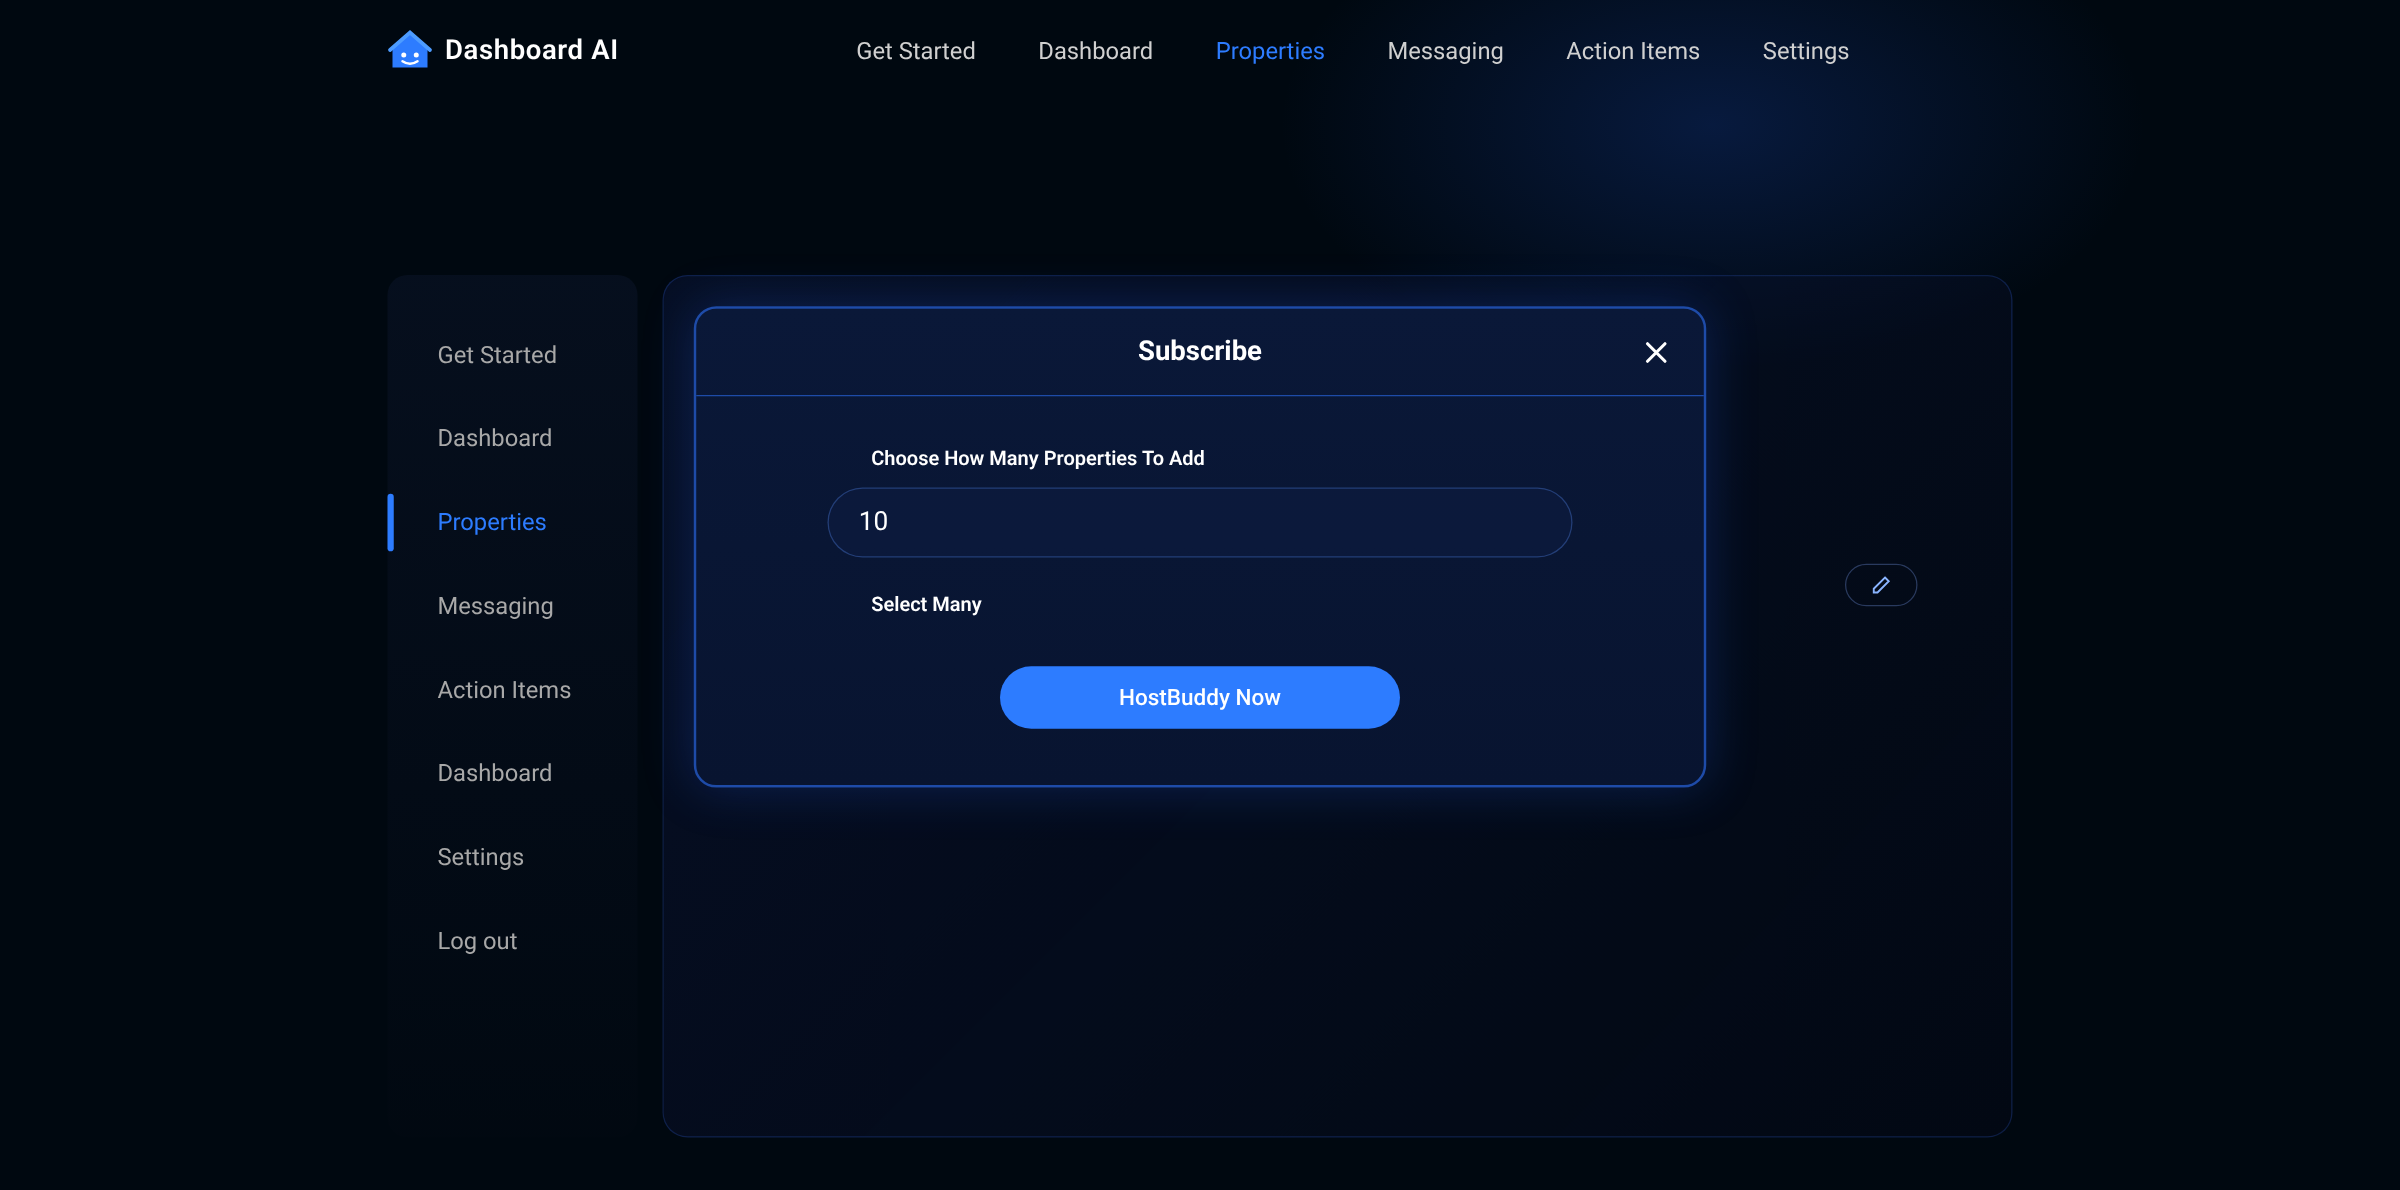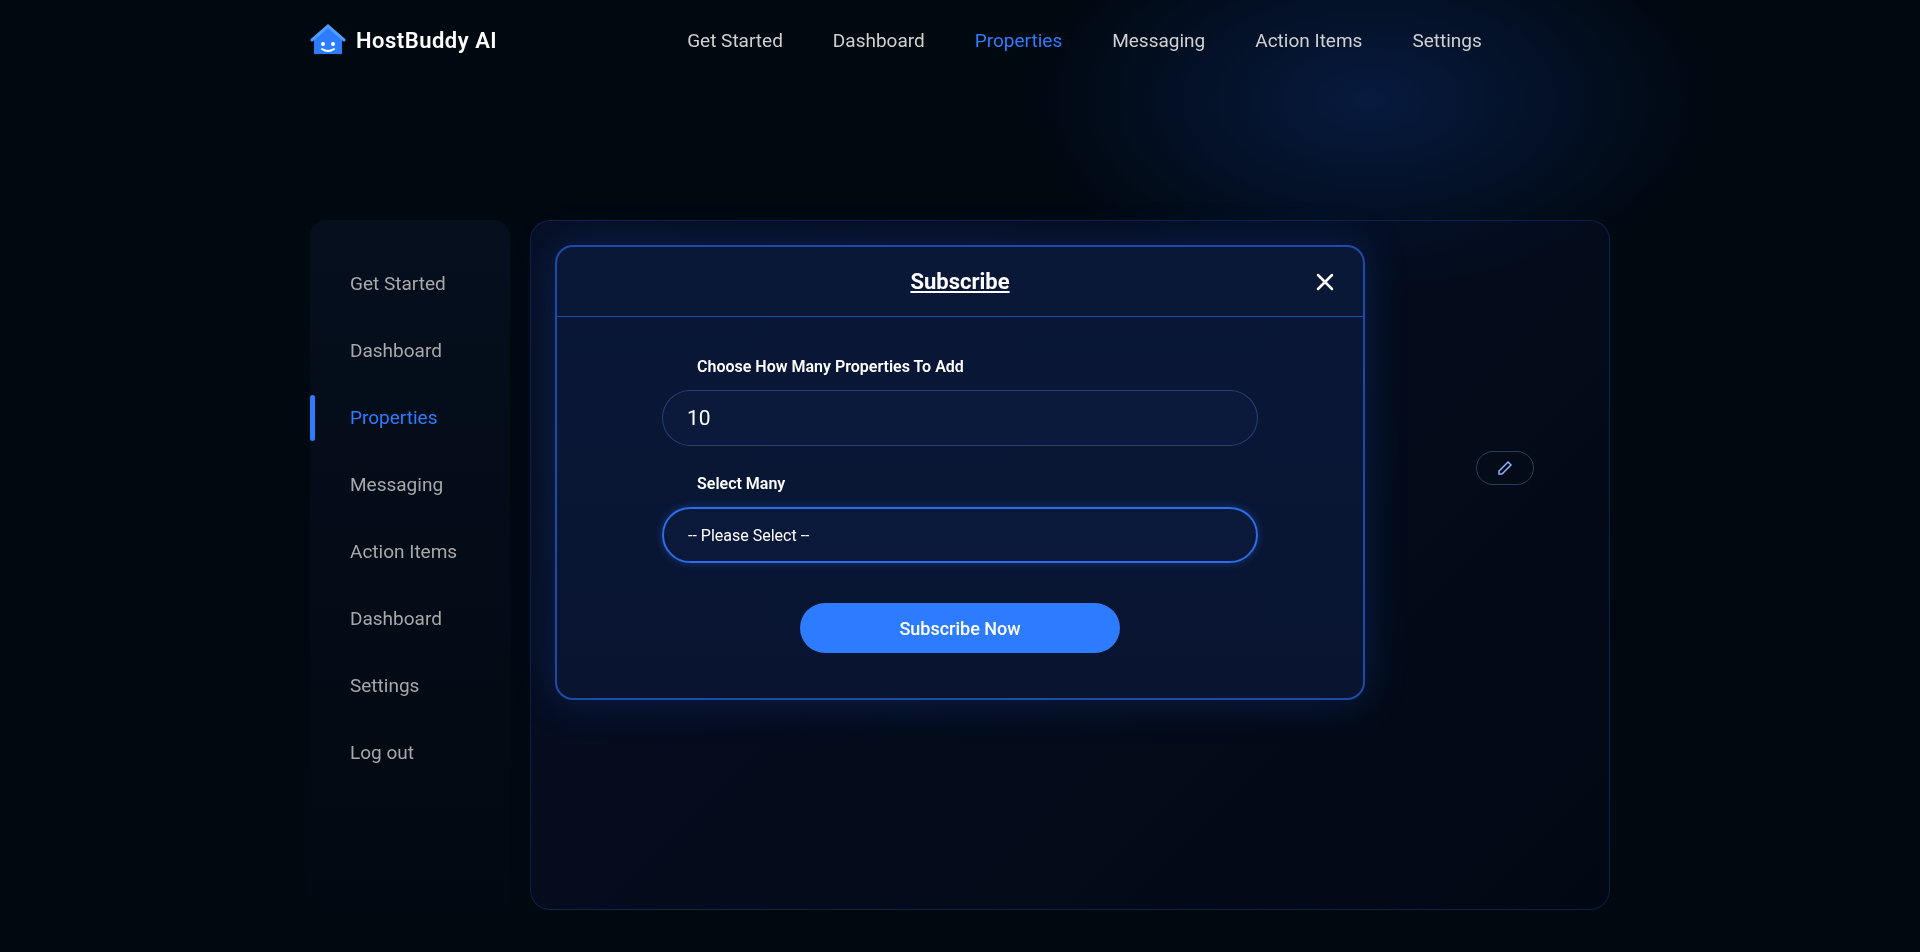--- a/index.html
+++ b/index.html
@@ -157,21 +157,20 @@
       box-shadow: 0 0 40px rgba(30,80,200,0.3);
     }
     
     .modal-header {
       display: flex;
       align-items: center;
       justify-content: center;
       padding: 22px 28px;
       border-bottom: 1px solid #1e4ba8;
       position: relative;
-      text-decoration: underline;
     }
     
     .modal-title {
       font-size: 22px;
       font-weight: 700;
       color: #ffffff;
     }
     
     .close-button {
       position: absolute;
@@ -251,21 +250,21 @@
   <div class="logo">
     <div class="logo-icon">
       <svg viewBox="0 0 36 36" width="36" height="36">
         <path d="M18 4 L32 16 L32 32 L4 32 L4 16 Z" fill="#2d7cff"></path>
         <path d="M2 18 L18 4 L34 18" stroke="#4d9cff" stroke-width="3" fill="none" stroke-linecap="round"></path>
         <circle cx="13" cy="22" r="2" fill="#fff"></circle>
         <circle cx="23" cy="22" r="2" fill="#fff"></circle>
         <path d="M12 27 Q18 31 24 27" stroke="#fff" stroke-width="2" fill="none" stroke-linecap="round"></path>
       </svg>
     </div>
-    <span class="logo-text">HostBuddy AI</span>
+    <span class="logo-text">Dashboard AI</span>
   </div>
   <nav class="top-nav">
     <span class="top-nav-item">Get Started</span>
     <span class="top-nav-item">Dashboard</span>
     <span class="top-nav-item active">Properties</span>
     <span class="top-nav-item">Messaging</span>
     <span class="top-nav-item">Action Items</span>
     <span class="top-nav-item">Settings</span>
   </nav>
 </div>
@@ -317,20 +316,17 @@
         </svg>
       </div>
     </div>
     <div class="modal-body">
       <div class="form-group">
         <label class="form-label">Choose How Many Properties To Add</label>
         <input type="text" class="form-input" value="10" style="">
       </div>
       <div class="form-group">
         <label class="form-label">Select Many</label>
-        <select class="form-select">
-          <option>-- Please Select --</option>
-        </select>
       </div>
-      <button class="subscribe-btn">Subscribe Now</button>
+      <button class="subscribe-btn">HostBuddy Now</button>
     </div>
   </div>
 </div>
 
 </body></html>

